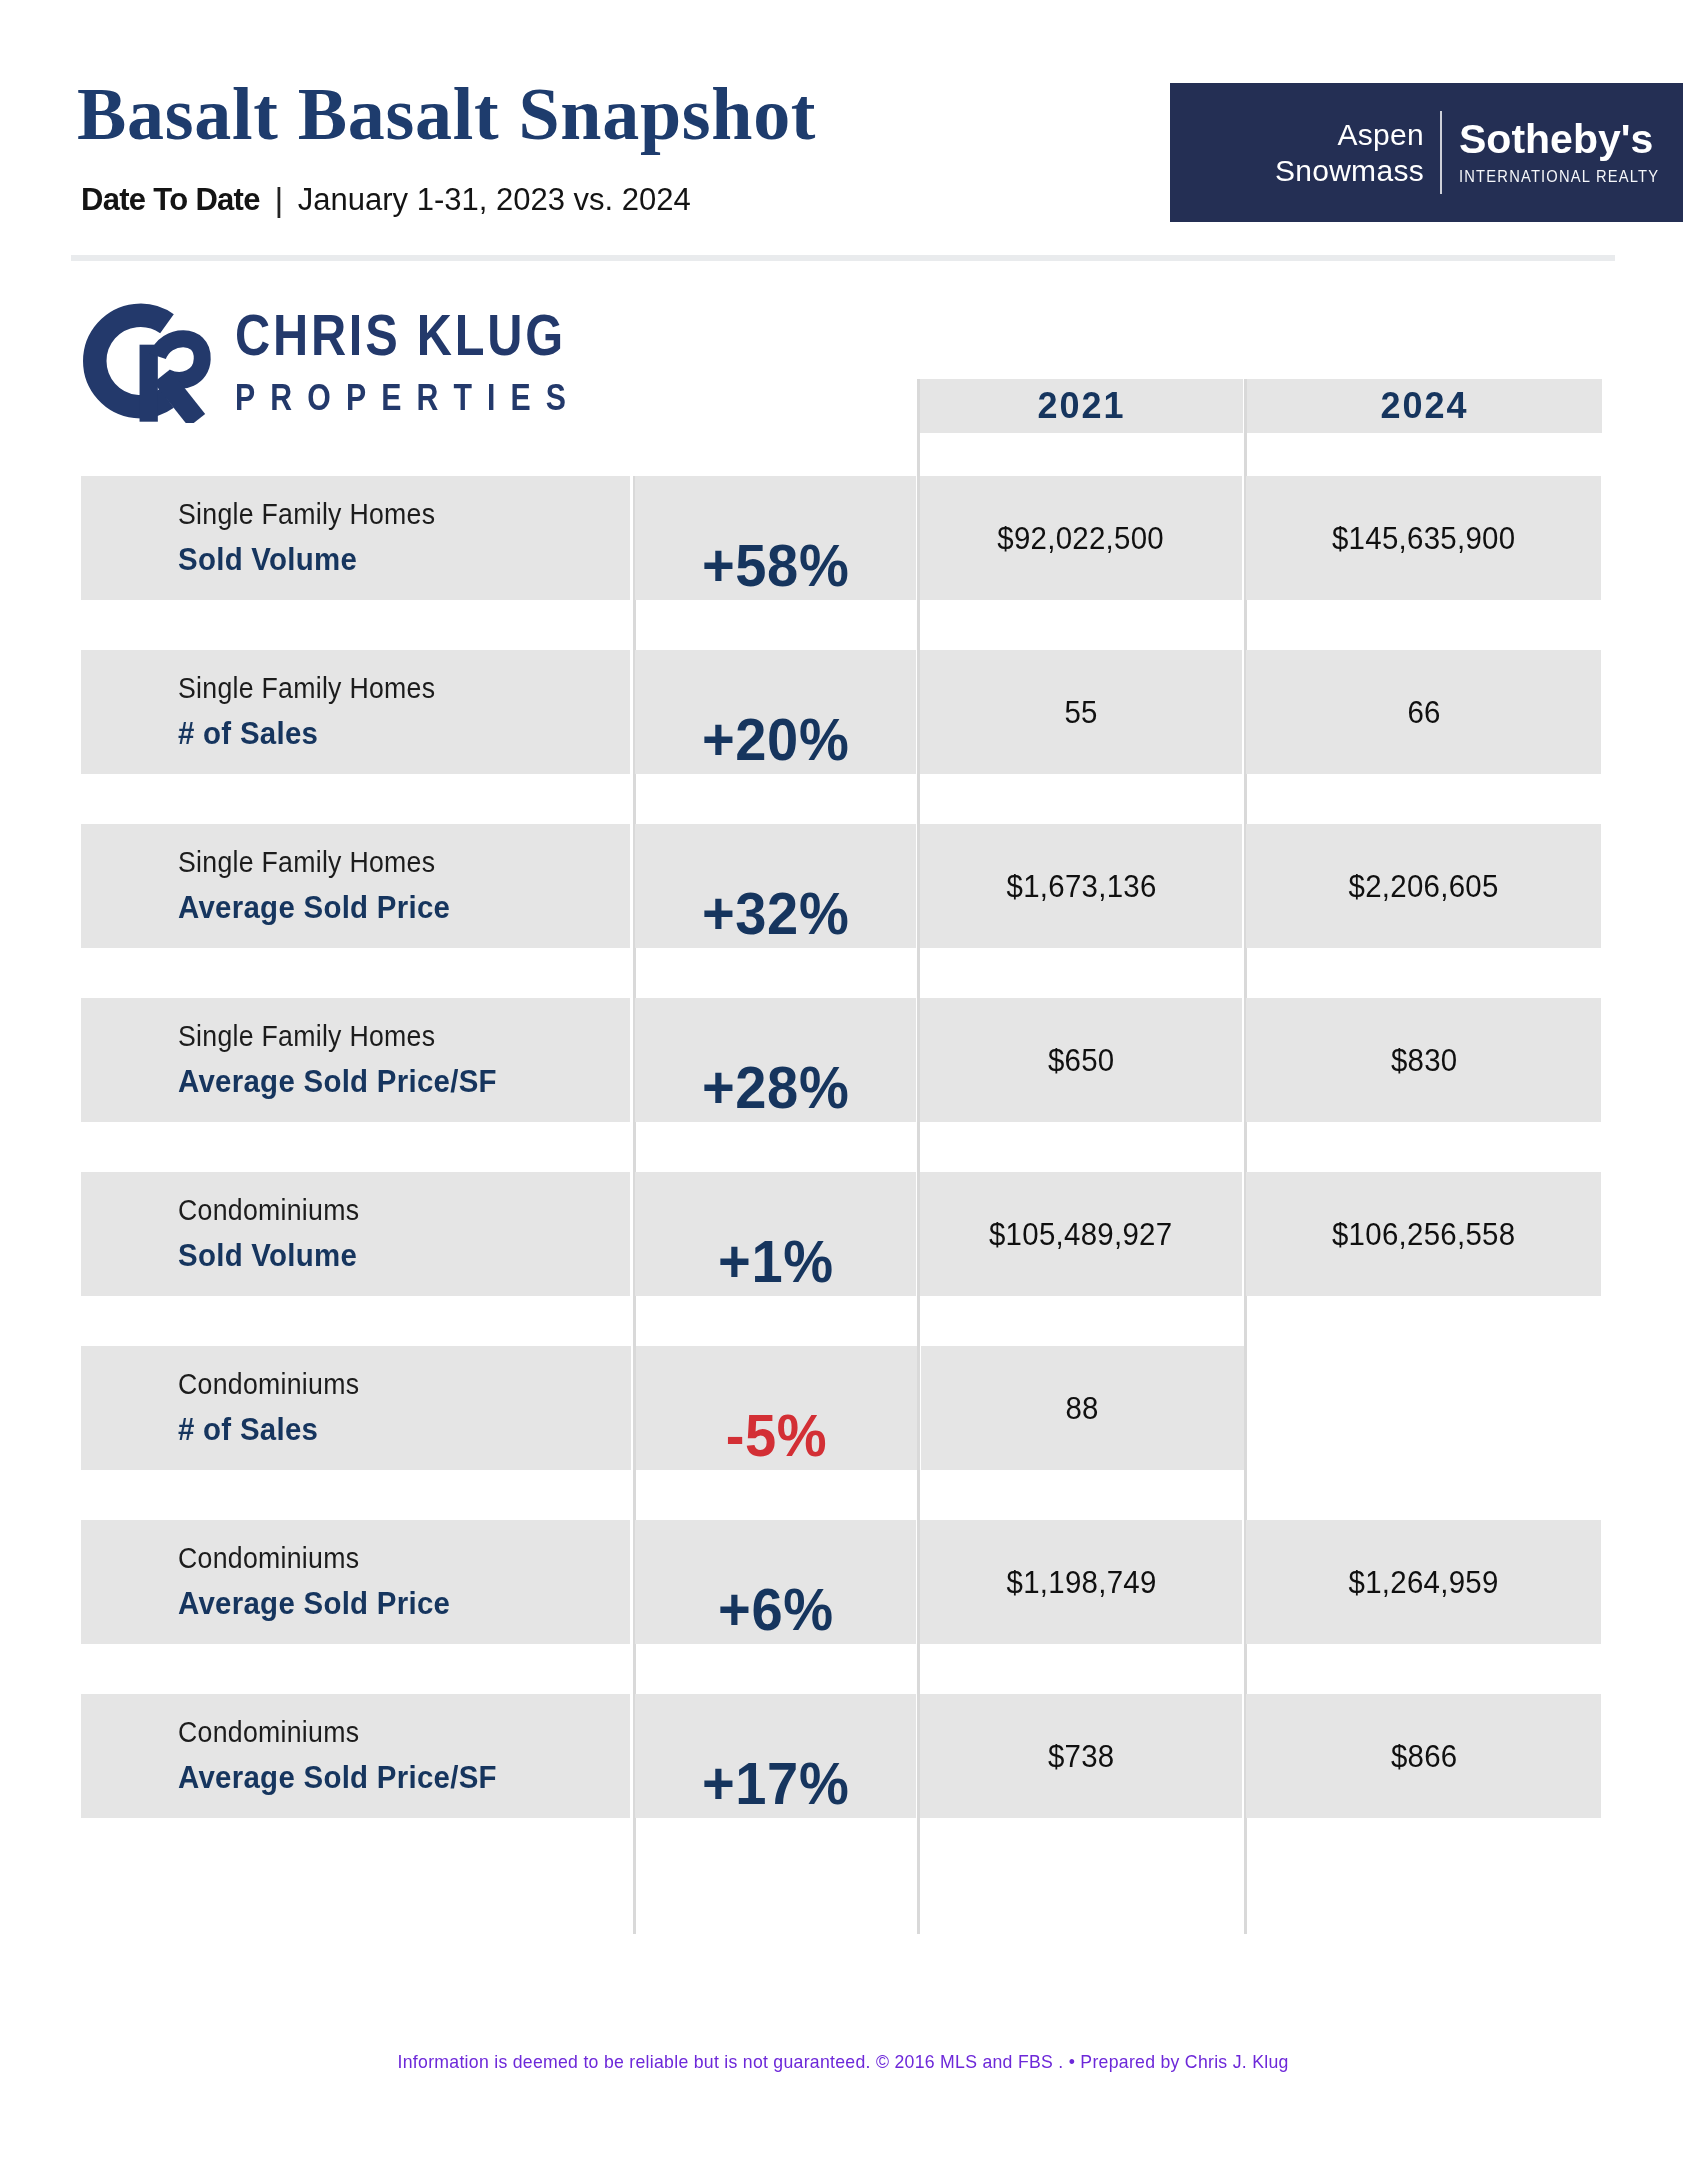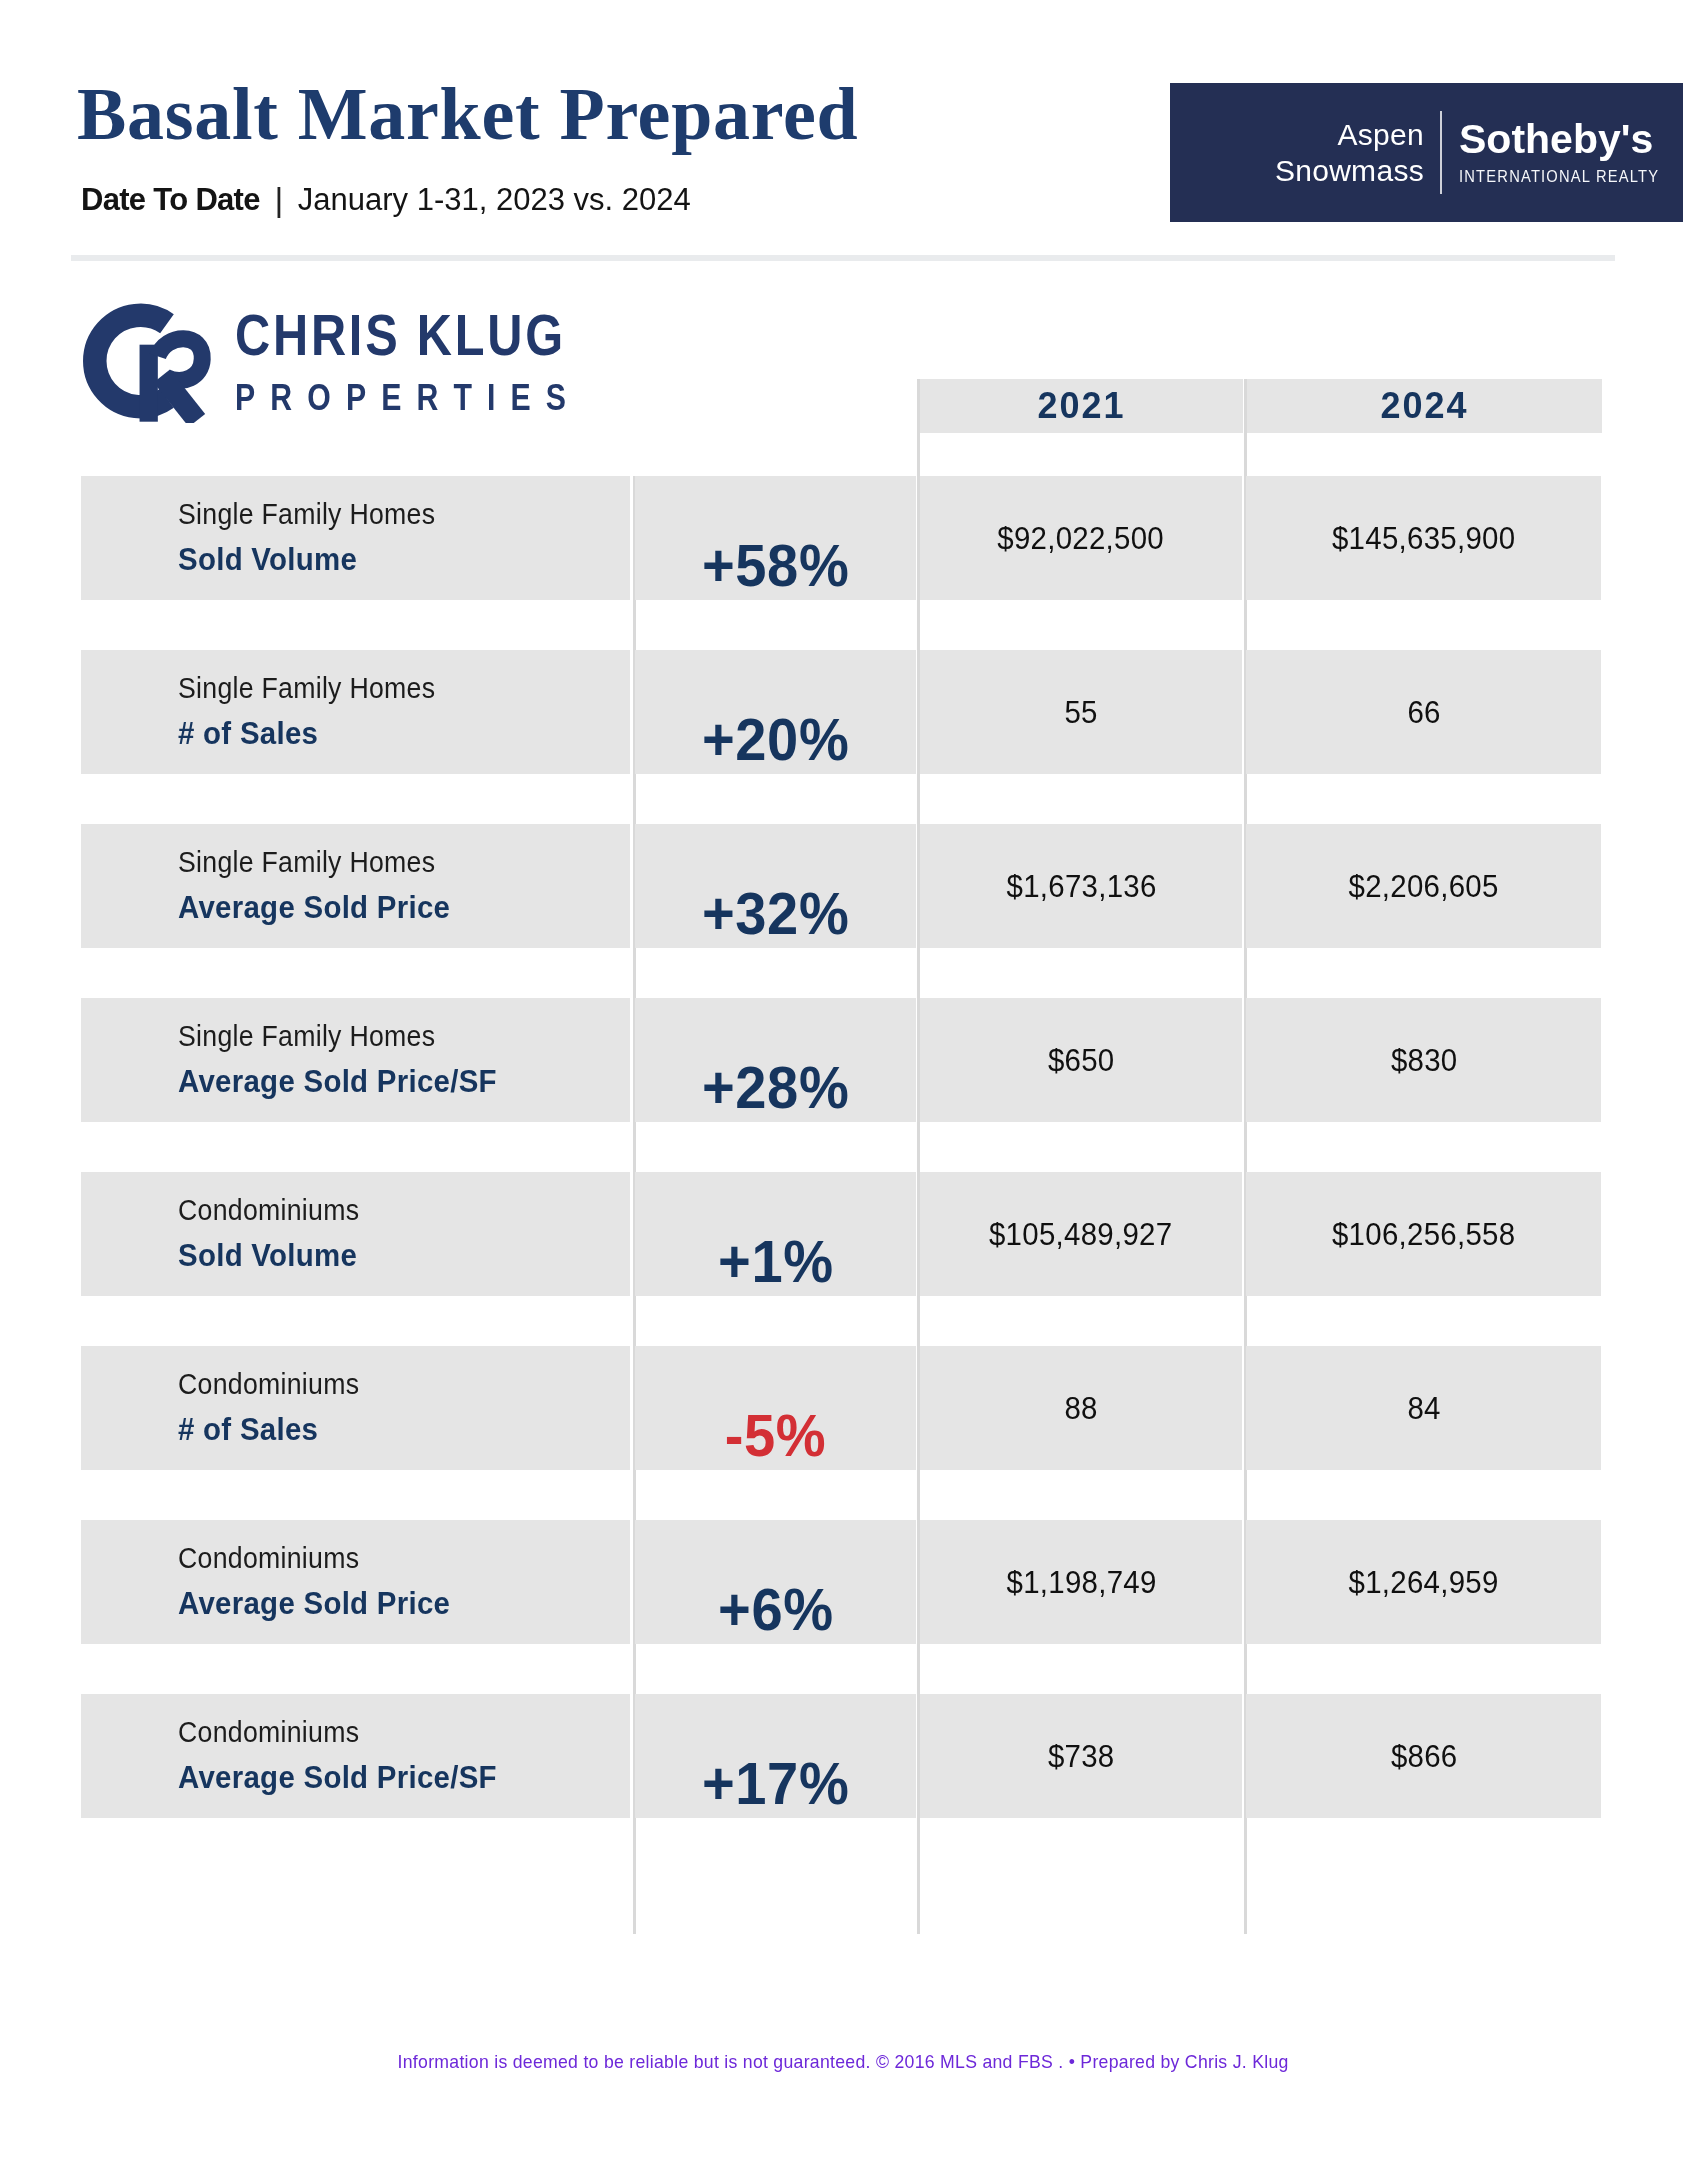--- a/index.html
+++ b/index.html
@@ -66,21 +66,21 @@
   
   .footer{position:absolute;left:0;top:2051px;width:1687px;text-align:center;
           font-size:19px;color:#6d28d9;letter-spacing:0.3px}
   .footer span{display:inline-block;transform:scaleX(.93);transform-origin:center;white-space:nowrap}
 </style>
 </head>
 <body>
 
 <div class="page">
 
-  <div class="title">Basalt Market Prepared</div>
+  <div class="title">Basalt Basalt Snapshot</div>
 
   <div class="subtitle">
     <span class="b">Date To Date</span>
     <span class="sep">|</span>
     <span class="r">January 1-31, 2023 vs. 2024</span>
   </div>
 
   <div class="brand">
     <div class="brand-left">
       <div>Aspen</div>
@@ -202,23 +202,20 @@
           <div class="cell c1">
             <span class="cat">Condominiums</span>
             <span class="met"># of Sales</span>
           </div>
           <div class="cell c2">
             <span class="pct" style="color: rgb(211, 47, 53);">-5%</span>
           </div>
           <div class="cell c3">
             <span class="val">88</span>
           </div>
-          <div class="cell c4">
-            <span class="val">84</span>
-          </div>
         </div>
 
         <div class="row">
           <div class="cell c1">
             <span class="cat">Condominiums</span>
             <span class="met">Average Sold Price</span>
           </div>
           <div class="cell c2">
             <span class="pct" style="color: rgb(22, 53, 94);">+6%</span>
           </div>

